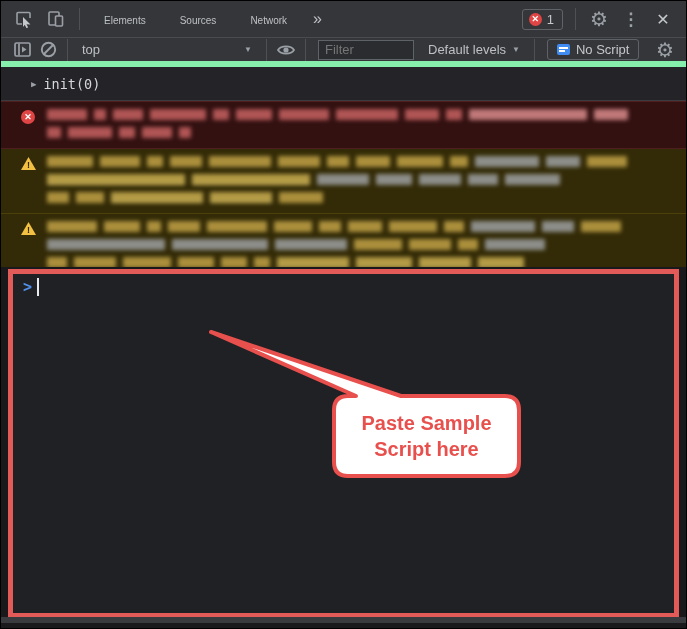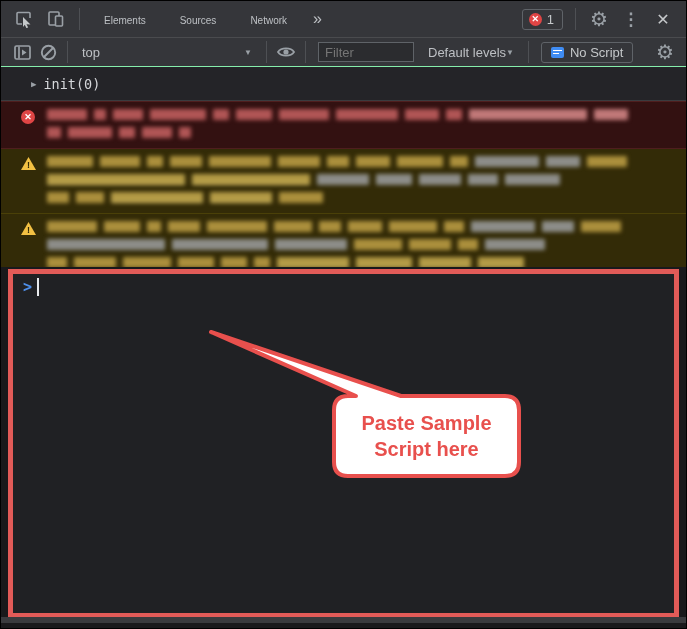--- a/index.html
+++ b/index.html
@@ -29,34 +29,34 @@
   }
   .err-dot { width:13px; height:13px; border-radius:50%; background:#e04545; color:#fff;
     font-size:9px; font-weight:bold; display:flex; align-items:center; justify-content:center; line-height:1; }
   .gear { font-size:20px; }
   .kebab { font-size:17px; font-weight:bold; letter-spacing:0; }
   .close-x { font-size:16px; color:#c5c8ca; }
 
   
   .ctoolbar {
     height:29px; background:#35363a; display:flex; align-items:center;
-    border-bottom:1px solid #86efac; padding:0 8px;
+    border-bottom:6px solid #86efac; padding:0 8px;
   }
   .ctoolbar .icon-btn { width:26px; height:24px; }
   .context-select {
     display:flex; align-items:center; justify-content:space-between;
     width:178px; color:#bdc0c4; font-size:13px; padding:0 4px; margin:0 4px;
   }
   .dd-arrow { font-size:8px; color:#9aa0a6; }
   .filter-box {
     width:96px; height:20px; border:1px solid #5f6368; background:#2b2c2f;
     color:#9aa0a6; font-size:13px; padding:0 6px; margin:0 6px;
     font-family:"Liberation Sans", sans-serif;
   }
-  .levels { display:flex; align-items:center; color:#bdc0c4; font-size:13px; padding:0 8px; }
+  .levels { display:flex; align-items:center; gap:6px; color:#bdc0c4; font-size:13px; padding:0 8px; }
   .issues-badge {
     display:flex; align-items:center; gap:6px; border:1px solid #5f6368; border-radius:3px;
     padding:2px 9px; color:#c5c8ca; font-size:13px; margin:0 6px;
   }
   .bubble { position:relative; width:13px; height:11px; background:#3f8cf3; border-radius:2px; }
   .bubble::before { content:""; position:absolute; left:2px; top:3px; width:9px; height:1.5px; background:#fff; }
   .bubble::after  { content:""; position:absolute; left:2px; top:6px; width:6px; height:1.5px; background:#fff; }
 
   
   .console-area { background:#242428; }

